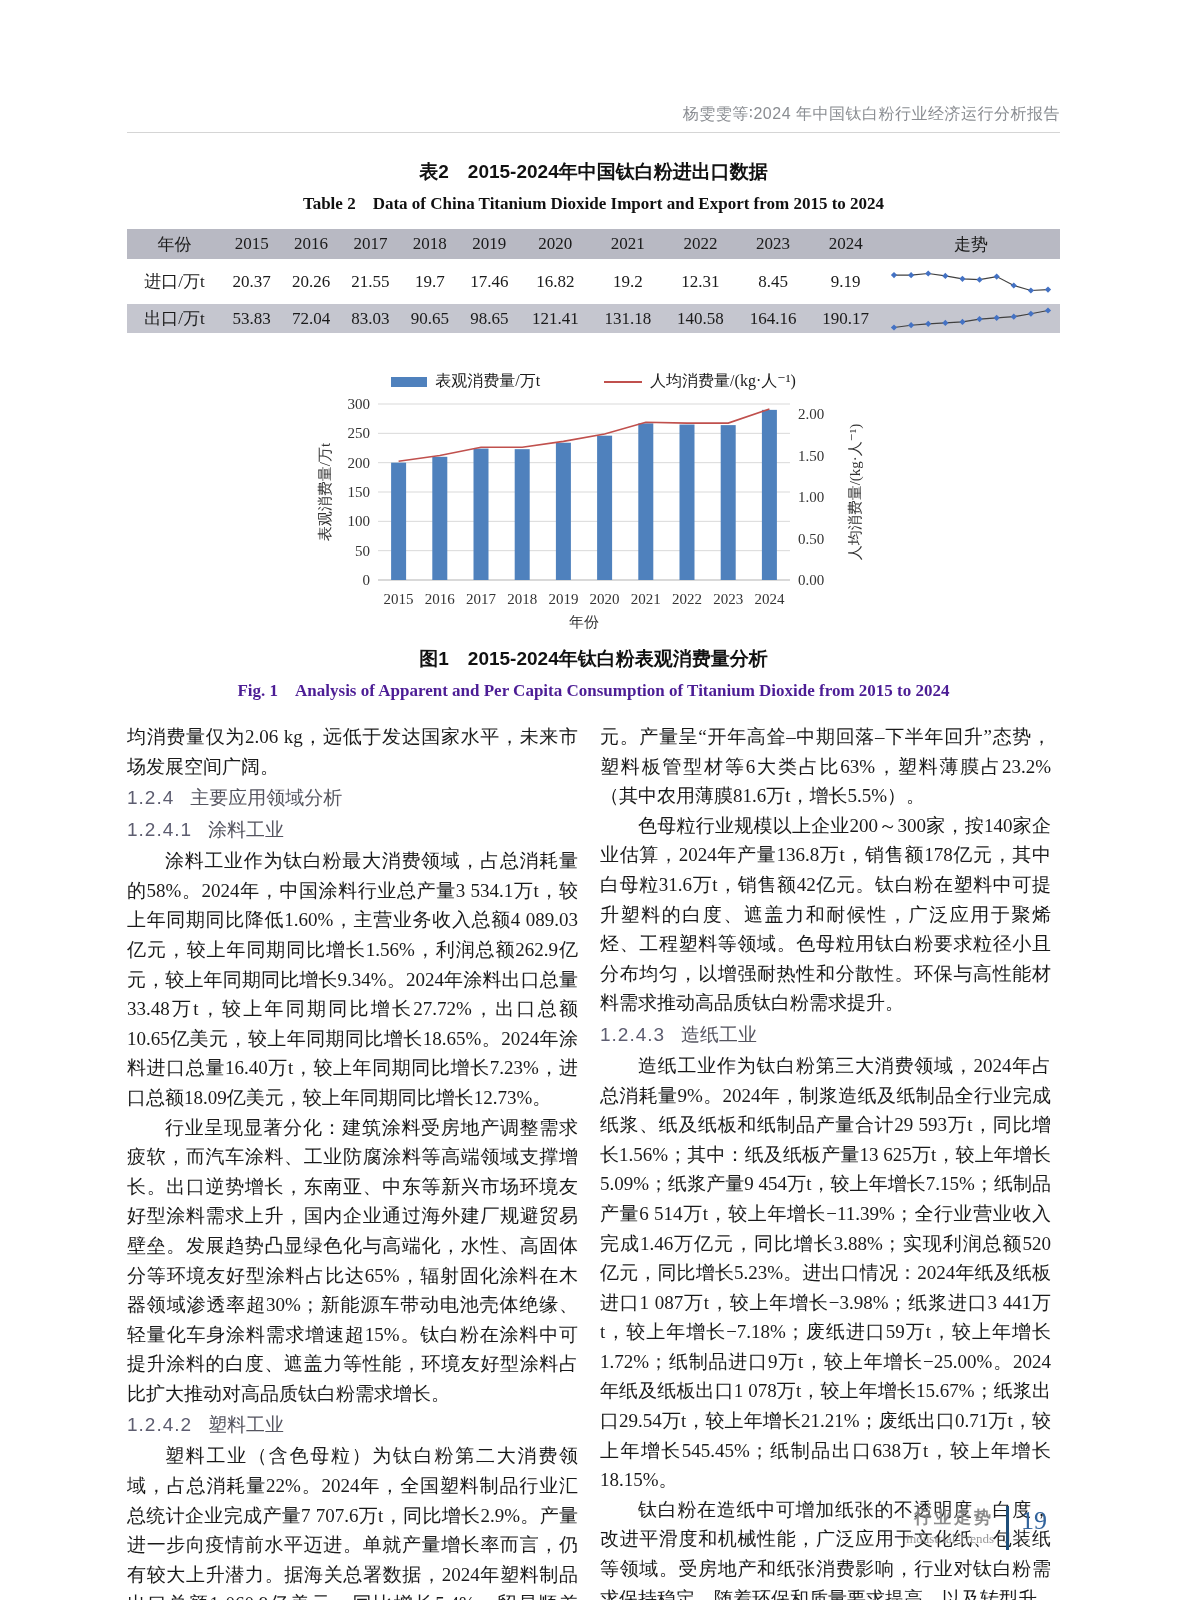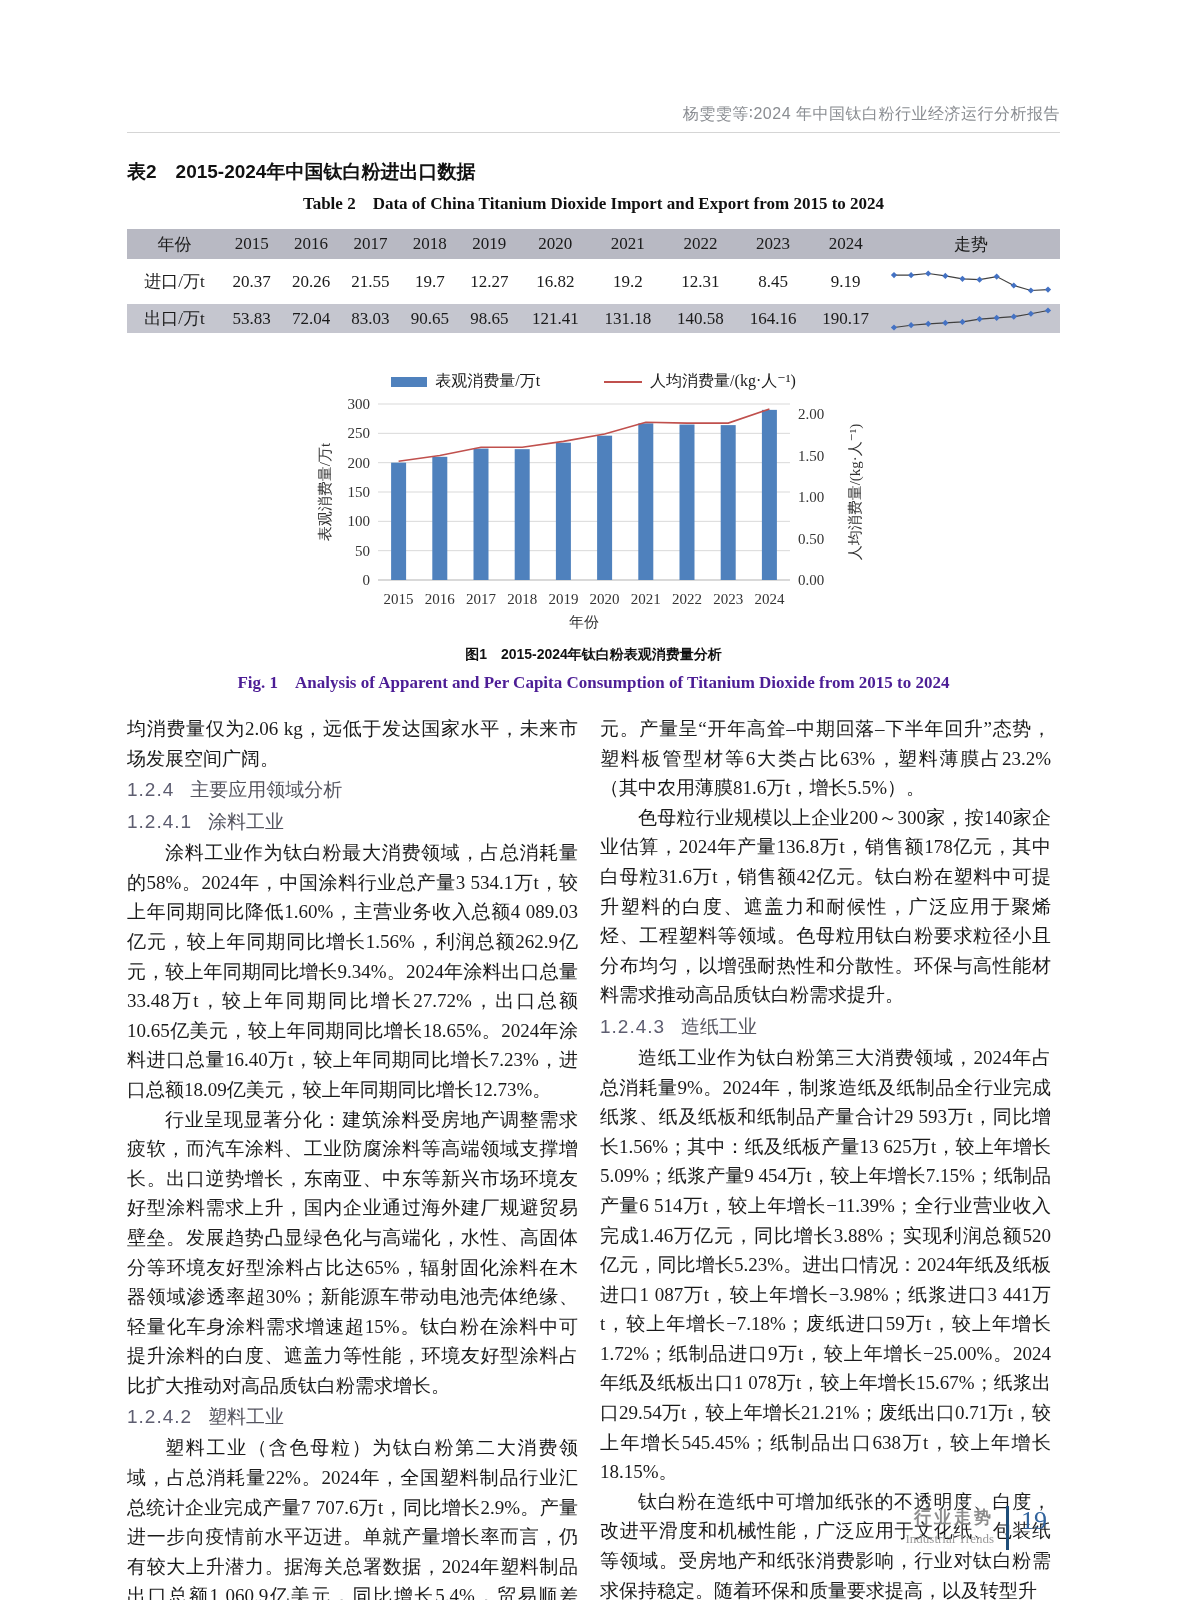--- a/index.html
+++ b/index.html
@@ -6,42 +6,42 @@
   body{
     width:1187px;height:1600px;background:#ffffff;position:relative;overflow:hidden;
     font-family:"Liberation Serif","DejaVu Serif",serif;color:#1a1a1a;
   }
   .content{width:933px;margin:0 auto;position:relative;}
   
   .running-head{padding-top:104px;text-align:right;font-family:"Liberation Sans","DejaVu Sans",sans-serif;
     font-size:16px;color:#8a8d92;letter-spacing:.5px;}
   .head-rule{margin-top:7px;height:1px;background:#d5d5d5;}
   
-  .tbl-title-cn{margin-top:26px;text-align:left;font-family:"Liberation Sans","DejaVu Sans",sans-serif;
+  .tbl-title-cn{margin-top:26px;text-align:center;font-family:"Liberation Sans","DejaVu Sans",sans-serif;
     font-weight:700;font-size:19px;color:#111;}
   .tbl-title-en{margin-top:7px;text-align:center;font-weight:700;font-size:17px;color:#111;}
   
   table.io-table{margin-top:14px;width:100%;border-collapse:collapse;font-size:17px;}
   table.io-table th, table.io-table td{padding:0;font-weight:400;text-align:center;}
   table.io-table thead tr{background:var(--table-header-bg,#b8b9c3);height:30px;}
   tr.row-import{background:#ffffff;height:45px;}
   tr.row-export{background:var(--table-stripe-bg,#c5c6cf);height:29px;}
   td.lbl, th.lbl{text-align:left;padding-left:14px;width:95px;}
   th.trend, td.trend{width:178px;}
   td.trend svg{display:block;margin:0 auto;}
   
   .figure-block{margin-top:38px;}
   .chart-wrap{width:560px;margin:0 auto;}
   .chart-legend{display:flex;justify-content:center;align-items:center;gap:64px;font-size:16px;}
   .legend-item{display:flex;align-items:center;gap:8px;}
   .swatch-bar{width:36px;height:10px;background:var(--bar-blue,#4f81bd);display:inline-block;}
   .swatch-line{width:38px;height:2px;background:var(--line-red,#c0504d);display:inline-block;}
   svg.chart text{font-family:"Liberation Serif","DejaVu Serif",serif;font-size:15px;fill:#333;}
   .fig-cap-cn{margin-top:10px;text-align:center;font-family:"Liberation Sans","DejaVu Sans",sans-serif;
-    font-weight:700;font-size:14px;color:#111;}
+    font-weight:700;font-size:19px;color:#111;}
   .fig-cap-en{margin-top:7px;text-align:center;font-weight:700;font-size:17px;color:#4c1d95;}
   
   .article{margin-top:20px;display:flex;gap:22px;}
   .col{width:451px;font-size:19px;line-height:29.6px;text-align:justify;}
   .col p{margin:0;}
   p.para{text-indent:2em;}
   p.continued{text-indent:0;}
   .sec-heading{font-family:"Liberation Sans","DejaVu Sans",sans-serif;color:#54545f;
     font-size:19px;line-height:31px;margin:1px 0;}
   .sec-heading .num{color:#5d5d70;margin-right:16px;letter-spacing:1px;}
@@ -83,21 +83,21 @@
           <th class="trend">走势</th>
         </tr>
     </thead>
     <tbody>
         <tr class="row-import">
           <td class="lbl">进口/万t</td>
           <td>20.37</td>
           <td>20.26</td>
           <td>21.55</td>
           <td>19.7</td>
-          <td>12.27</td>
+          <td>17.46</td>
           <td>16.82</td>
           <td>19.2</td>
           <td>12.31</td>
           <td>8.45</td>
           <td>9.19</td>
           <td class="trend">
             <svg width="170" height="27">
               <polyline points="8,7.031297709923663 25.11111111111111,7.174045801526717 42.22222222222222,5.5 59.33333333333333,7.900763358778628 76.44444444444444,10.807633587786258 93.55555555555556,11.638167938931298 110.66666666666666,8.549618320610689 127.77777777777777,17.490839694656486 144.88888888888889,22.5 162,21.53969465648855" fill="none" stroke="#404040" stroke-width="1.2"></polyline>
               <rect x="5.8" y="4.831297709923663" width="4.4" height="4.4" fill="#4472c4" transform="rotate(45 8 7.031297709923663)"></rect>
               <rect x="22.91111111111111" y="4.974045801526716" width="4.4" height="4.4" fill="#4472c4" transform="rotate(45 25.11111111111111 7.174045801526717)"></rect>

